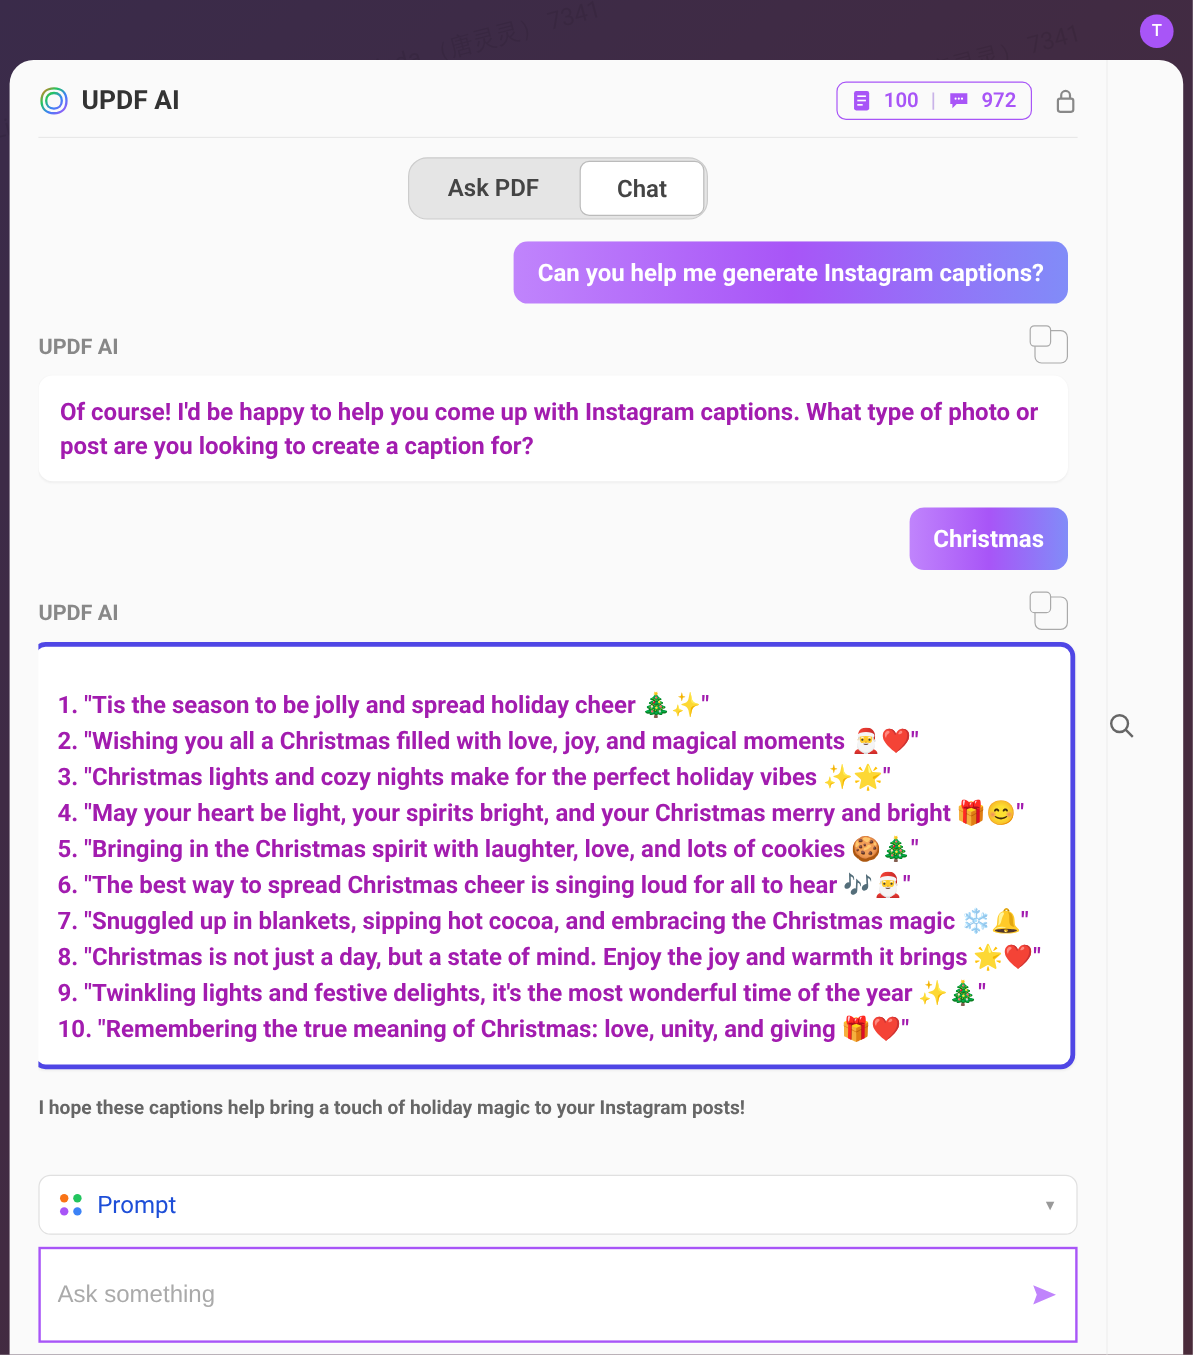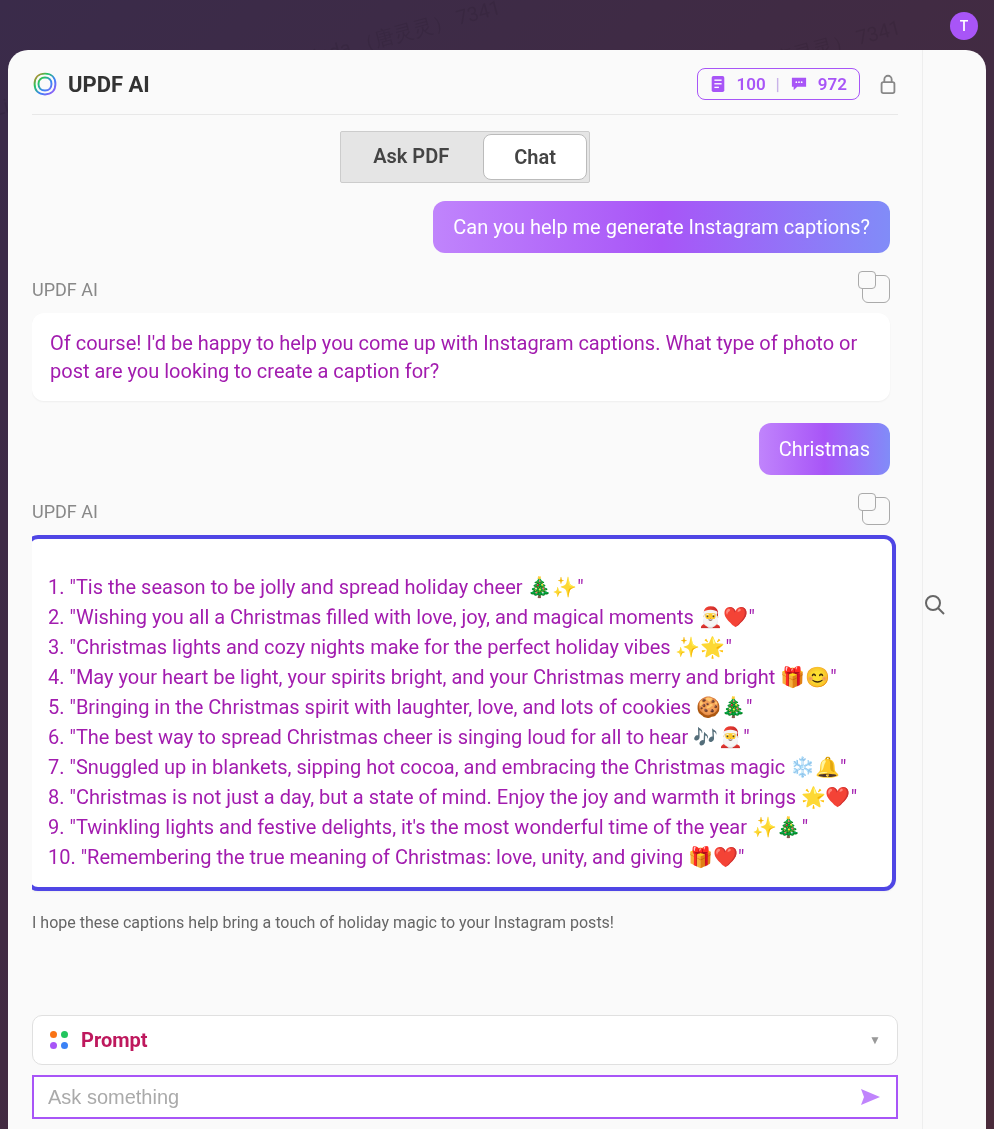--- a/index.html
+++ b/index.html
@@ -110,21 +110,21 @@
 .lock-icon { width: 20px; height: 22px; color: #888; }
 .tabs-row {
   display: flex;
   justify-content: center;
   margin-top: 16px;
 }
 .tab-group {
   display: flex;
   background: #e5e5e5;
   border: 1px solid #ccc;
-  border-radius: 2px;
+  border-radius: 16px;
   overflow: hidden;
 }
 .tab {
   padding: 10px 30px;
   font-size: 20px;
   font-weight: 600;
   color: #444;
   cursor: pointer;
 }
 .tab.active {
@@ -134,20 +134,21 @@
   margin: 2px;
 }
 .tab.inactive {
   padding: 12px 32px;
 }
 .chat-area {
   flex: 1;
   overflow-y: auto;
   margin-top: 18px;
   padding-right: 8px;
+  font-weight: bold;
 }
 .user-msg {
   display: flex;
   justify-content: flex-end;
   margin-bottom: 22px;
 }
 .user-bubble {
   background: linear-gradient(90deg, #c084fc 0%, #a855f7 50%, #818cf8 100%);
   color: #fff;
   font-size: 20px;
@@ -225,29 +226,29 @@
 .dots span {
   position: absolute;
   width: 7px;
   height: 7px;
   border-radius: 50%;
 }
 .d1 { background:#f97316; top:1px; left:1px; }
 .d2 { background:#22c55e; top:1px; right:1px; }
 .d3 { background:#a855f7; bottom:1px; left:1px; }
 .d4 { background:#3b82f6; bottom:1px; right:1px; }
-.prompt-label { font-size: 20px; font-weight: 700; color: #be185d; }
+.prompt-label { font-size: 20px; font-weight: 400; color: #1d4ed8; }
 .caret { color: #999; font-size: 12px; }
 .input-row {
   background: #fff;
   border: 2px solid #a855f7;
   border-radius: 0;
   display: flex;
   align-items: center;
-  padding: 8px 14px;
+  padding: 26px 14px;
 }
 .input-row input {
   flex: 1;
   border: none;
   outline: none;
   font-size: 20px;
   color: #333;
 }
 .input-row input::placeholder { color: #aaa; }
 .send-icon {

